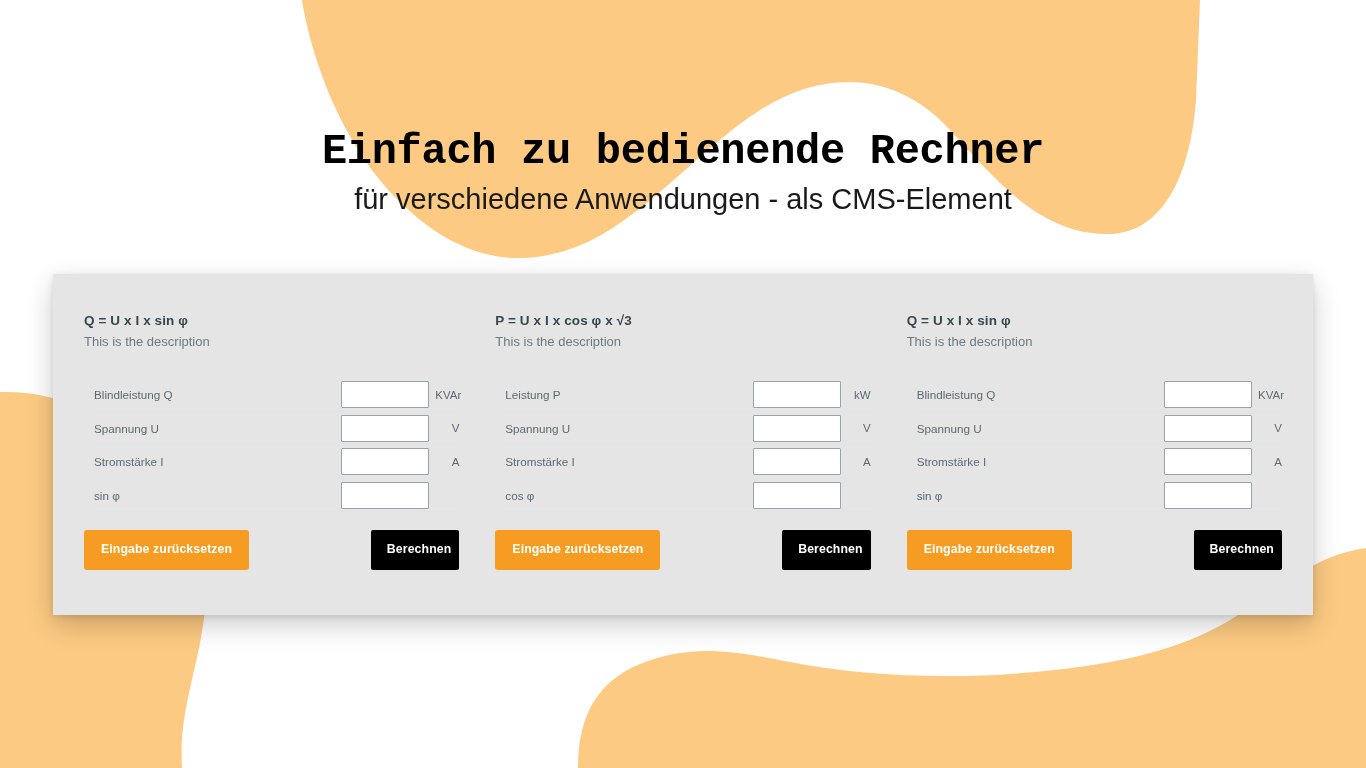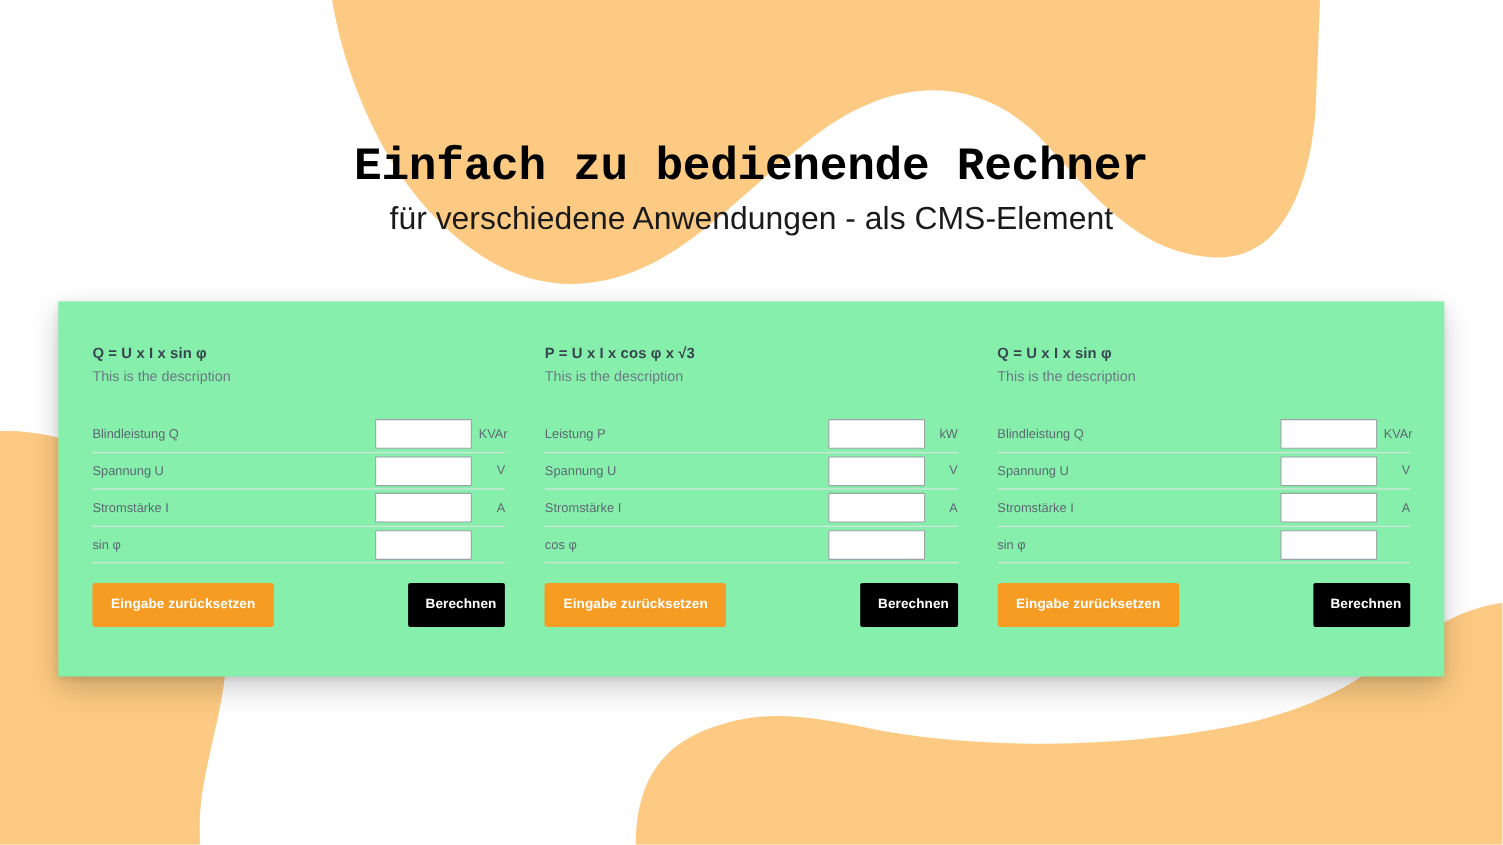--- a/index.html
+++ b/index.html
@@ -51,21 +51,21 @@
     white-space: nowrap;
   }
 
   
   .panel {
     position: absolute;
     left: 53px;
     top: 274px;
     width: 1260px;
     height: 341px;
-    background: #86efac;
+    background: #e5e5e5;
     box-shadow: 0 10px 26px rgba(0,0,0,0.20), 0 2px 6px rgba(0,0,0,0.10);
     z-index: 3;
     display: flex;
     padding: 0;
   }
 
   .calc-grid {
     display: flex;
     width: 100%;
     padding: 38px 31px 0 31px;
@@ -97,20 +97,21 @@
   .rows {
     margin-top: 27px;
   }
 
   .calc-row {
     display: flex;
     align-items: center;
     height: 33.5px;
     border-bottom: 1px solid #dfe4e4;
     position: relative;
+    margin-left: 10px;
   }
 
   .row-label {
     font-size: 11.7px;
     color: #5d6a72;
     flex: 1 1 auto;
     white-space: nowrap;
     overflow: hidden;
   }
 

